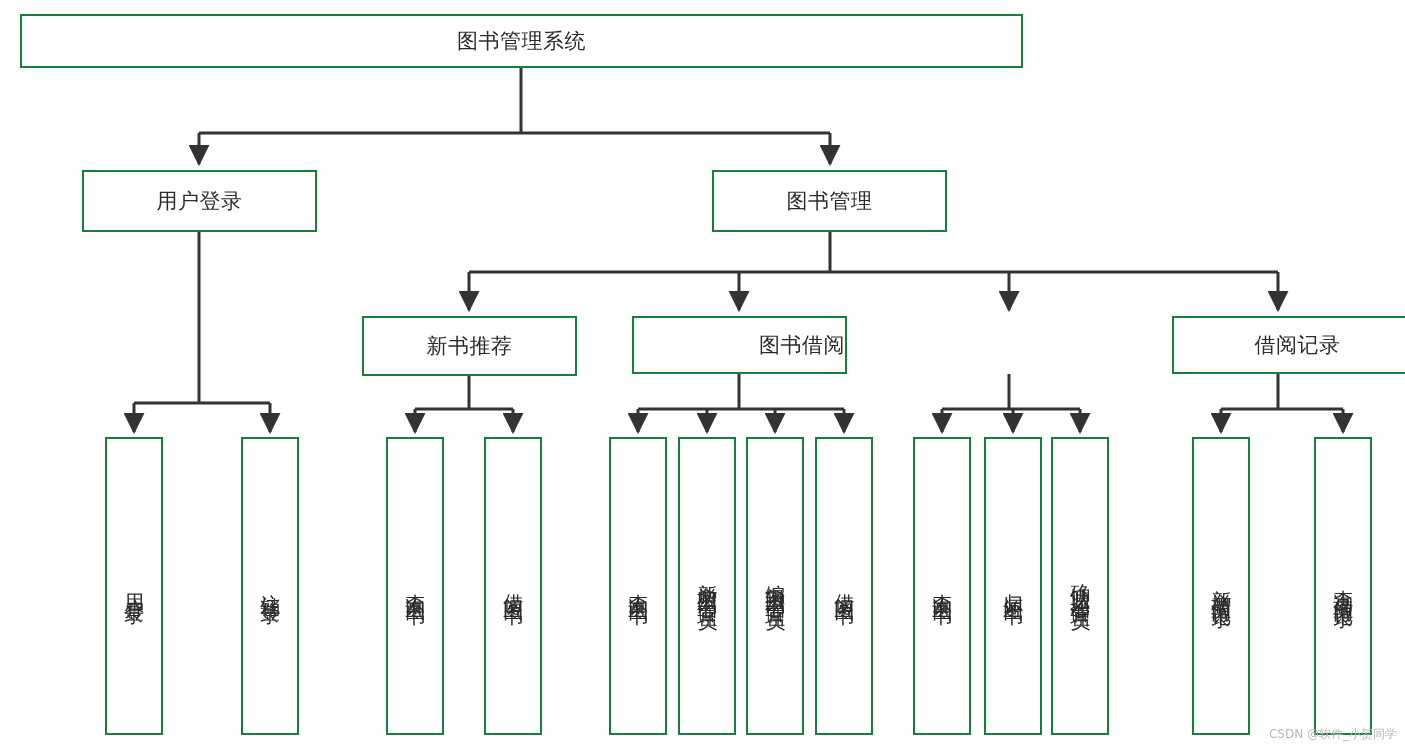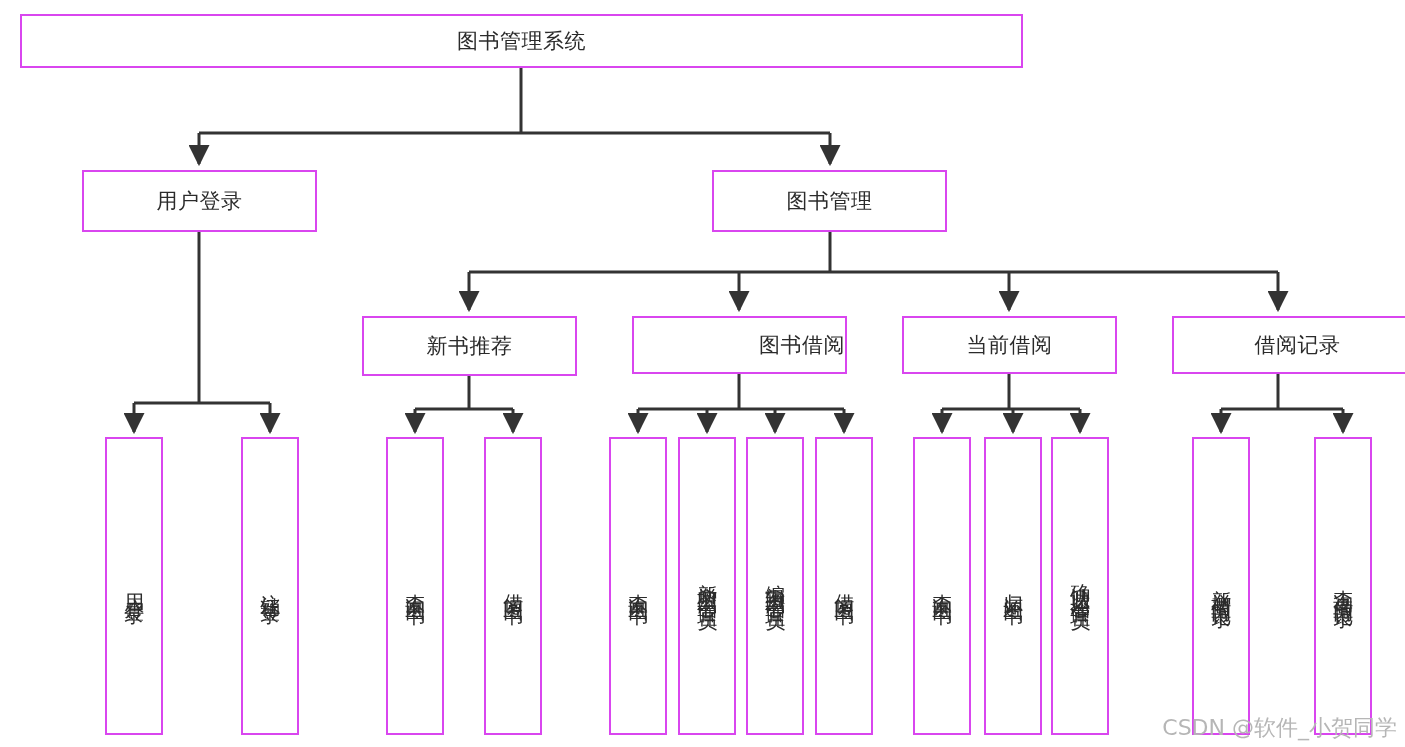--- a/index.html
+++ b/index.html
@@ -25,21 +25,21 @@
     top: 0;
     width: 1405px;
     height: 747px;
     pointer-events: none;
   }
   
   .node {
     position: absolute;
     box-sizing: border-box;
     background: #ffffff;
-    border: 2px solid #d946ef;
+    border: 2px solid #15803d;
     display: flex;
     align-items: center;
     justify-content: center;
     color: #2b2b2b;
     z-index: 2;
   }
   .node.h {
     
     font-size: 21px;
     letter-spacing: 0.5px;
@@ -62,21 +62,21 @@
     letter-spacing: 4px;
     text-align: center;
     white-space: nowrap;
     max-height: 100%;
   }
   
   #watermark {
     position: absolute;
     right: 8px;
     bottom: 4px;
-    font-size: 22px;
+    font-size: 12px;
     color: #b6b6b6;
     white-space: nowrap;
     z-index: 5;
     font-family: "DejaVu Sans", "Liberation Sans", sans-serif;
   }
 </style>
 </head>
 <body>
 
 <div id="canvas">
@@ -144,23 +144,20 @@
   </div>
 
   <div class="node h" style="left:362px; top:316px; width:215px; height:60px;">
     <span class="label">新书推荐</span>
   </div>
 
   <div class="node h" style="left:632px; top:316px; width:215px; height:58px;justify-content:flex-end;">
     <span class="label">图书借阅</span>
   </div>
 
-  <div class="node h" style="left:902px; top:316px; width:215px; height:58px;">
-    <span class="label">当前借阅</span>
-  </div>
 
   <div class="node h" style="left:1172px; top:316px; width:251px; height:58px;">
     <span class="label">借阅记录</span>
   </div>
 
   <div class="node v" style="left:105px; top:437px; width:58px; height:298px;">
     <span class="label">用户登录</span>
   </div>
 
   <div class="node v" style="left:241px; top:437px; width:58px; height:298px;">

